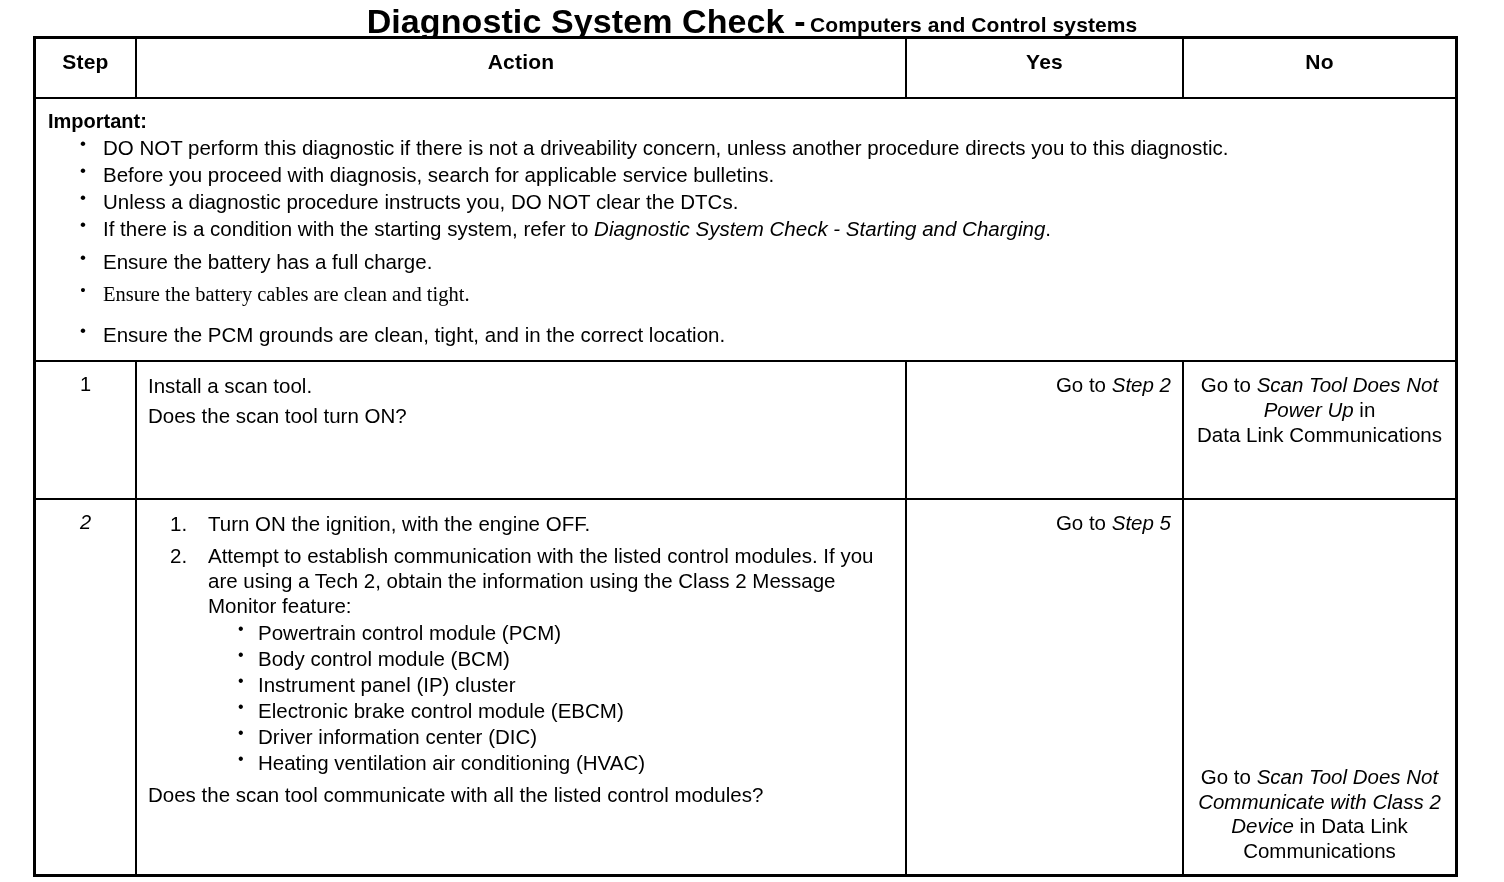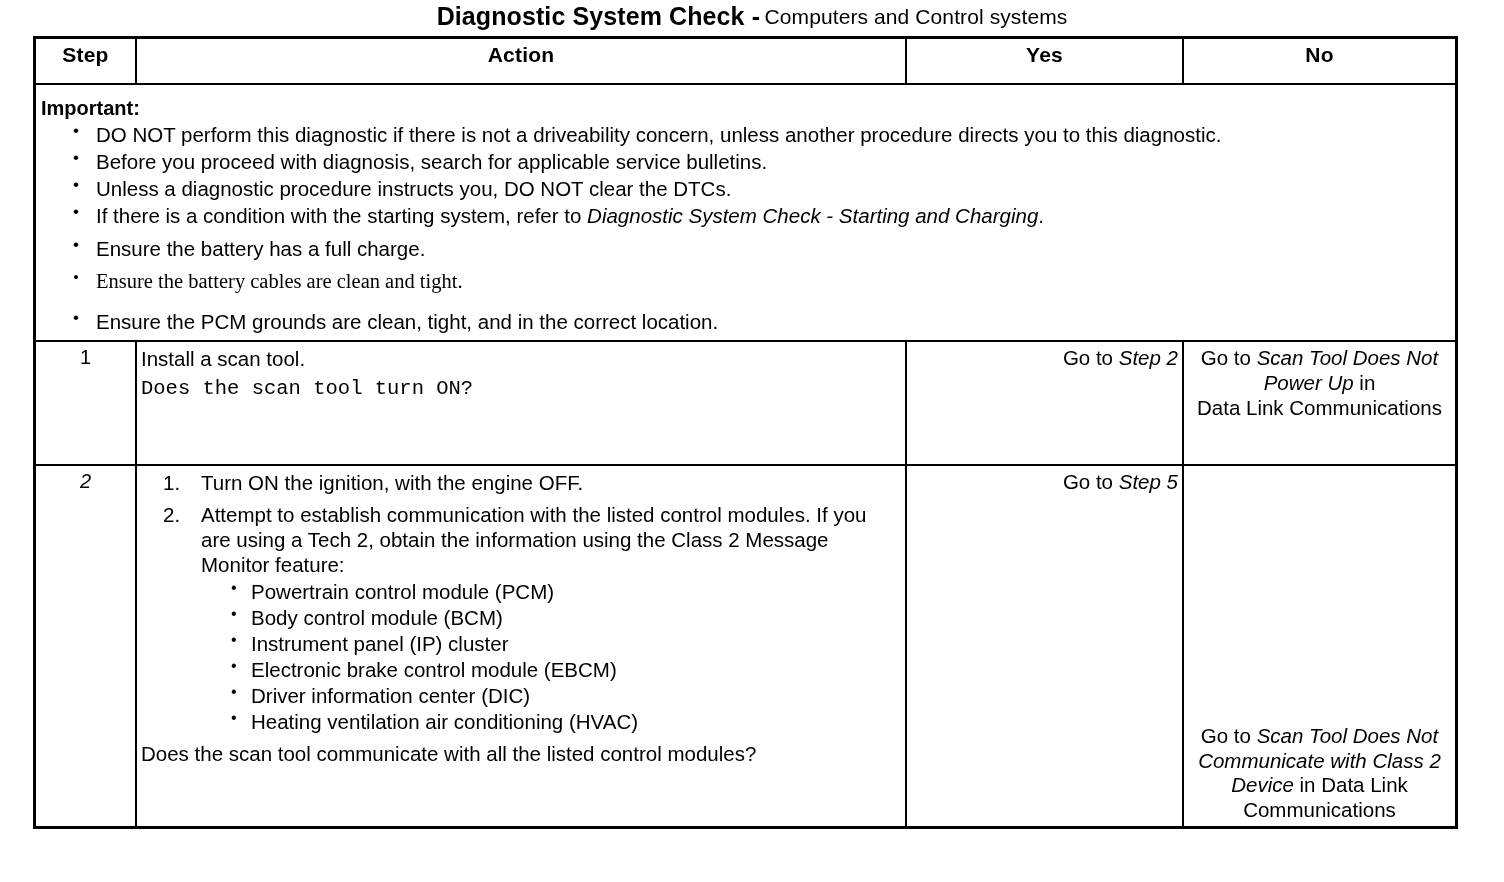--- a/index.html
+++ b/index.html
@@ -25,27 +25,27 @@
   
   .doc-title {
     position: absolute;
     left: 0;
     top: 2px;
     width: 1504px;
     text-align: center;
     white-space: nowrap;
   }
   .doc-title .t-main {
-    font-size: 25px;
+    font-size: 34px;
     font-weight: bold;
     letter-spacing: 0.1px;
   }
   .doc-title .t-sub {
     font-size: 21px;
-    font-weight: normal;
+    font-weight: bold;
     letter-spacing: 0.1px;
     position: relative;
     top: -1px;
   }
 
   
   .table-wrap {
     position: absolute;
     left: 33px;
     top: 36px;
@@ -54,21 +54,21 @@
     box-sizing: border-box;
     background: #fff;
   }
   table.dtc {
     border-collapse: collapse;
     width: 100%;
     table-layout: fixed;
   }
   table.dtc td, table.dtc th {
     border: 2px solid #000;
-    padding: 4px;
+    padding: 11px;
     vertical-align: top;
     background: #fff;
   }
   
   table.dtc tr:first-child th { border-top: none; }
   table.dtc tr:last-child td { border-bottom: none; }
   table.dtc td:first-child, table.dtc th:first-child { border-left: none; }
   table.dtc td:last-child, table.dtc th:last-child { border-right: none; border-radius: 7px; }
 
   col.c-step { width: 100px; }
@@ -86,21 +86,21 @@
     letter-spacing: 0.2px;
   }
 
   
   td.important-cell {
     padding: 8px 10px 8px 12px;
   }
   .imp-title {
     font-size: 20px;
     font-weight: bold;
-    margin: 8px 0 3px 1px;
+    margin: 0 0 3px 1px;
     line-height: 1.12;
   }
   ul.imp-list {
     list-style: none;
     margin: 0;
     padding: 0 0 0 30px;
   }
   ul.imp-list > li {
     position: relative;
     font-size: 20.5px;
@@ -128,21 +128,21 @@
   }
   td.step-cell.italic-num { font-style: italic; }
 
   
   td.action-cell {
     padding: 8px 10px 6px 12px;
     font-size: 20.5px;
     line-height: 1.22;
   }
   .act-line { margin: 0 0 5px 0; }
-  .act-line.second { margin-top: 0; font-family: Liberation Mono, monospace; }
+  .act-line.second { margin-top: 0; }
 
   ol.num-list {
     list-style: none;
     margin: 0 0 0 0;
     padding: 0 0 0 22px;
     counter-reset: nitem;
   }
   ol.num-list > li {
     position: relative;
     padding-left: 38px;

